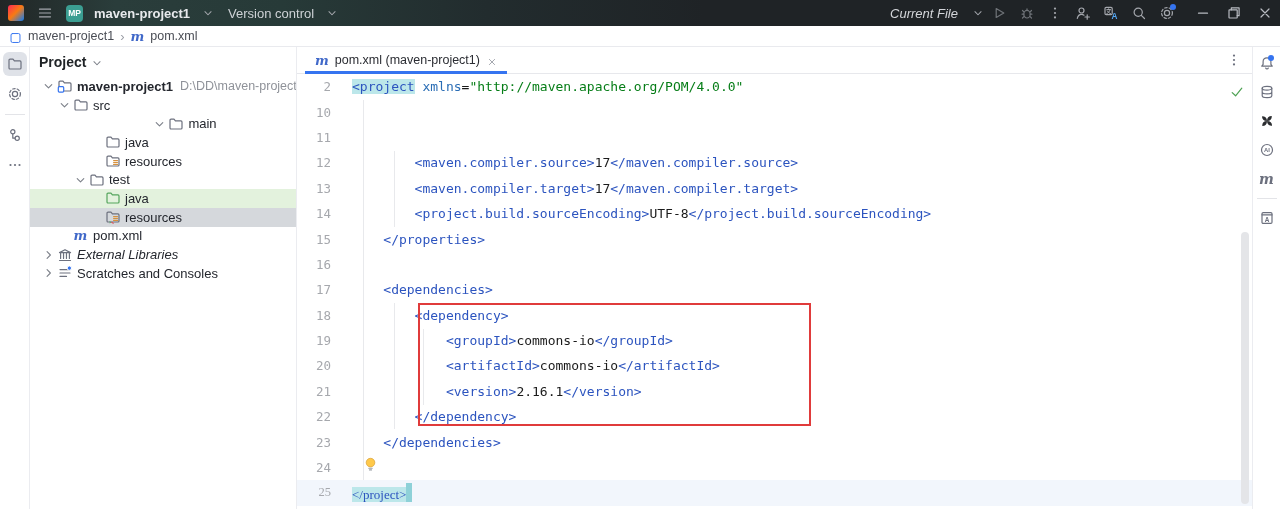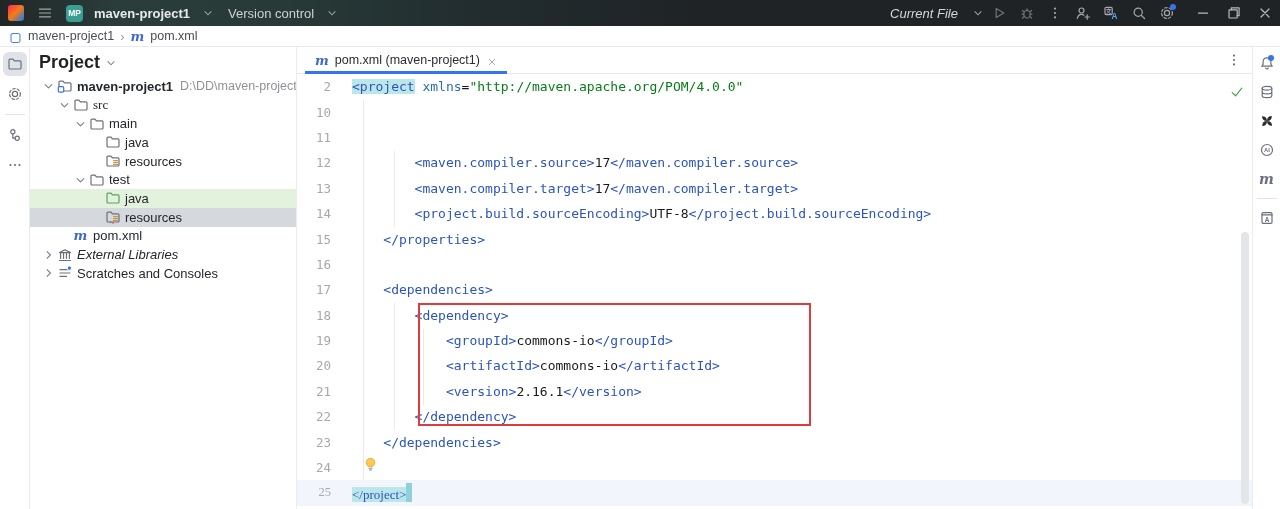--- a/index.html
+++ b/index.html
@@ -40,21 +40,21 @@
   .rstrip { width:28px; border-left:1px solid #ebecf0; display:flex; flex-direction:column;
     align-items:center; padding-top:4px; gap:5px; background:#fff; flex:none; }
   .strip-ic { width:24px; height:24px; border-radius:6px; display:flex; align-items:center;
     justify-content:center; color:#6c707e; position:relative; }
   .strip-ic.active { background:#dfe2e8; }
   .strip-div { width:20px; height:1px; background:#e3e4e8; margin:2px 0; }
 
   
   .panel { width:267px; flex:none; border-right:1px solid #ebecf0; background:#fff; overflow:hidden; }
   .panel-head { height:30px; display:flex; align-items:center; gap:4px; padding-left:9px;
-    font-size:18px; font-weight:bold; color:#1f2326; }
+    font-size:14px; font-weight:bold; color:#1f2326; }
   .panel-head .chev { color:#7d818a; display:inline-flex; width:14px; height:14px; }
   .tree-row { height:18.7px; display:flex; align-items:center; font-size:13px; color:#24272e;
     white-space:nowrap; cursor:default; }
   .tree-row.green { background:var(--tree-green); }
   .tree-row.selected { background:var(--tree-selected); }
   .t-chev { width:15px; height:15px; flex:none; color:#7d818a; display:inline-flex;
     align-items:center; justify-content:center; }
   .t-icon { width:17px; height:16px; flex:none; display:inline-flex; align-items:center;
     justify-content:center; color:#6c707e; margin-right:4px; }
   .t-label.bold { font-weight:bold; }
@@ -267,34 +267,34 @@
           </span>
           <span class="t-icon">
             <svg width="16" height="16" viewBox="0 0 16 16" fill="none" stroke="currentColor" stroke-width="1.2" stroke-linecap="round" stroke-linejoin="round">
               <path d="M2 4.2c0-.55.45-1 1-1h3l1.4 1.7h5.6c.55 0 1 .45 1 1v6.1c0 .55-.45 1-1 1H3c-.55 0-1-.45-1-1z"></path>
               <rect x="1.3" y="8.7" width="5.4" height="5.4" rx="1" fill="#ffffff" stroke="#3574f0"></rect>
             </svg>
           </span>
           <span class="t-label bold">maven-project1</span>
           <span class="t-path">D:\DD\maven-project1</span>
         </div>
-        <div class="tree-row" style="padding-left: 27px; font-family: Liberation Serif, serif;">
+        <div class="tree-row" style="padding-left: 27px;">
           <span class="t-chev">
             <svg width="16" height="16" viewBox="0 0 16 16" fill="none" stroke="currentColor" stroke-width="1.2" stroke-linecap="round" stroke-linejoin="round">
               <polyline points="4.5,6.5 8,10 11.5,6.5"></polyline>
             </svg>
           </span>
           <span class="t-icon">
             <svg width="16" height="16" viewBox="0 0 16 16" fill="none" stroke="currentColor" stroke-width="1.2" stroke-linecap="round" stroke-linejoin="round">
               <path d="M2 4.2c0-.55.45-1 1-1h3l1.4 1.7h5.6c.55 0 1 .45 1 1v6.1c0 .55-.45 1-1 1H3c-.55 0-1-.45-1-1z"></path>
             </svg>
           </span>
           <span class="t-label">src</span>
         </div>
-        <div class="tree-row" style="padding-left: 43px;">
+        <div class="tree-row" style="padding-left: 43px; justify-content: center;">
           <span class="t-chev">
             <svg width="16" height="16" viewBox="0 0 16 16" fill="none" stroke="currentColor" stroke-width="1.2" stroke-linecap="round" stroke-linejoin="round">
               <polyline points="4.5,6.5 8,10 11.5,6.5"></polyline>
             </svg>
           </span>
           <span class="t-icon">
             <svg width="16" height="16" viewBox="0 0 16 16" fill="none" stroke="currentColor" stroke-width="1.2" stroke-linecap="round" stroke-linejoin="round">
               <path d="M2 4.2c0-.55.45-1 1-1h3l1.4 1.7h5.6c.55 0 1 .45 1 1v6.1c0 .55-.45 1-1 1H3c-.55 0-1-.45-1-1z"></path>
             </svg>
           </span>

